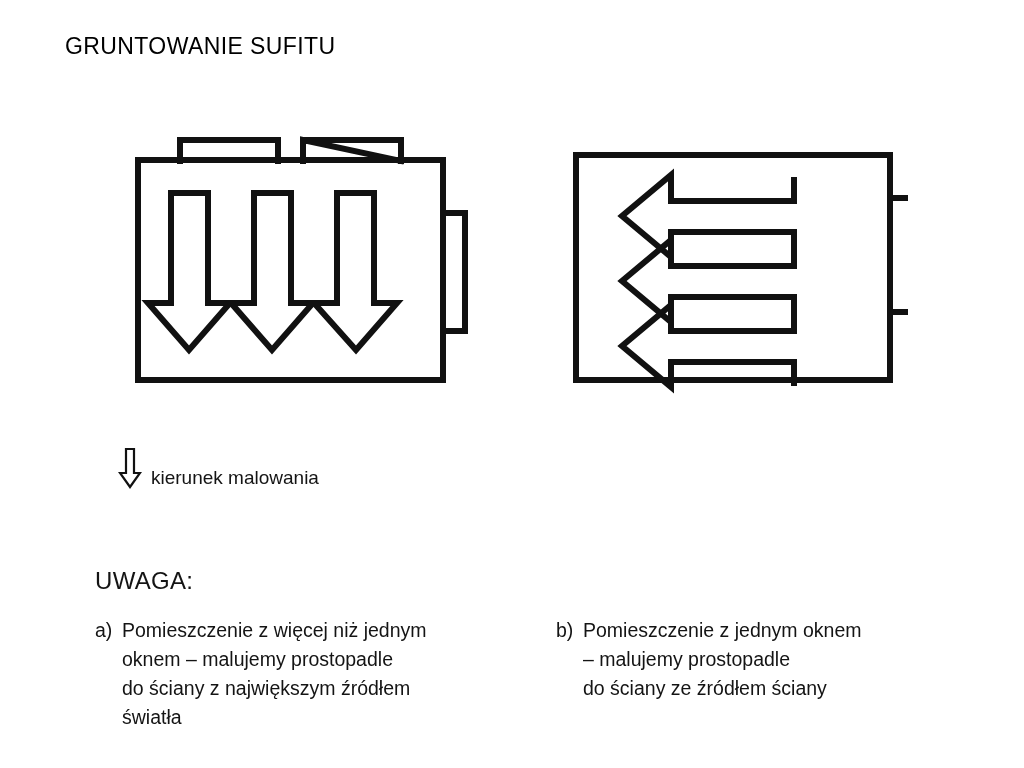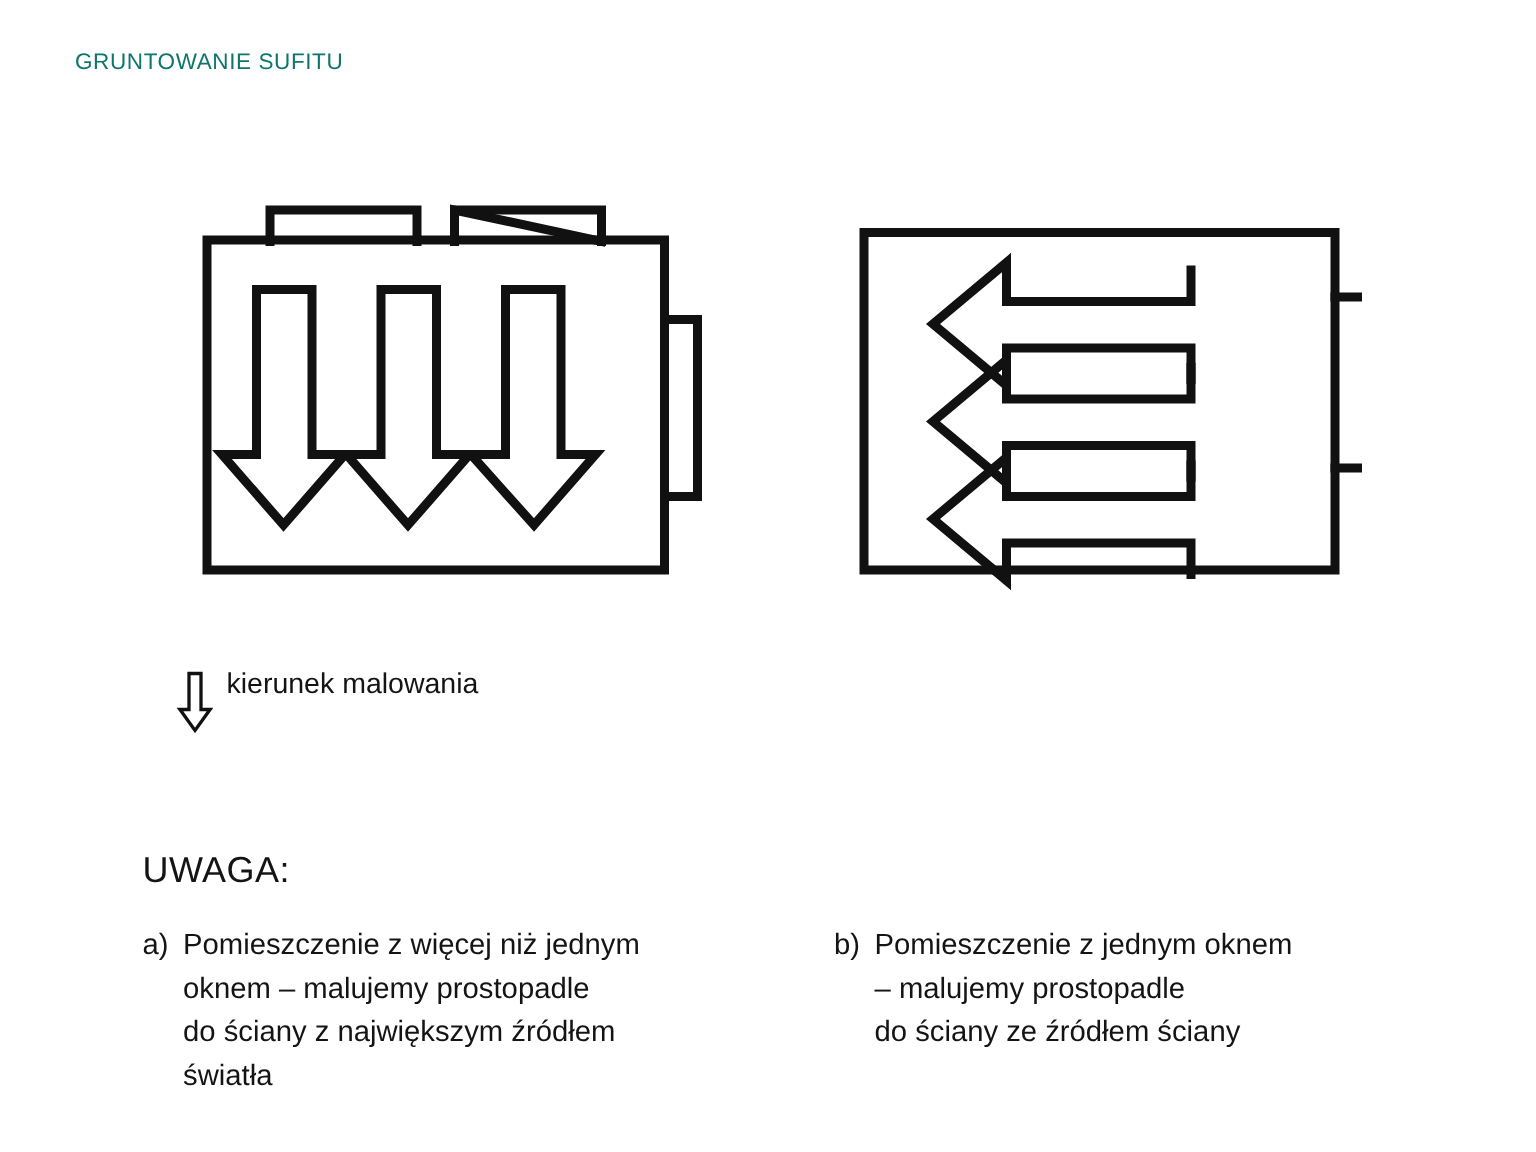--- a/index.html
+++ b/index.html
@@ -14,44 +14,44 @@
     position: relative;
     overflow: hidden;
     font-family: "Liberation Sans", "DejaVu Sans", sans-serif;
     color: #0d0d0d;
     -webkit-font-smoothing: antialiased;
   }
 
   
   .slide-title {
     position: absolute;
-    left: 50px;
+    left: 65px;
     top: 33px;
-    font-size: 15px;
+    font-size: 23px;
     letter-spacing: 0.4px;
-    color: #0f766e;
+    color: #000000;
     white-space: nowrap;
   }
 
   
   .figure {
     position: absolute;
   }
   #figure-a { left: 120px; top: 120px; }
   #figure-b { left: 558px; top: 140px; }
 
   .figure svg { display: block; }
 
   
   .legend {
     position: absolute;
     left: 118px;
     top: 447px;
     display: flex;
-    align-items: flex-start;
+    align-items: flex-end;
     gap: 9px;
   }
   .legend-icon { display: block; }
   .legend-label {
     font-size: 19px;
     color: #141414;
     white-space: nowrap;
     line-height: 1;
     padding-bottom: 2px;
   }

